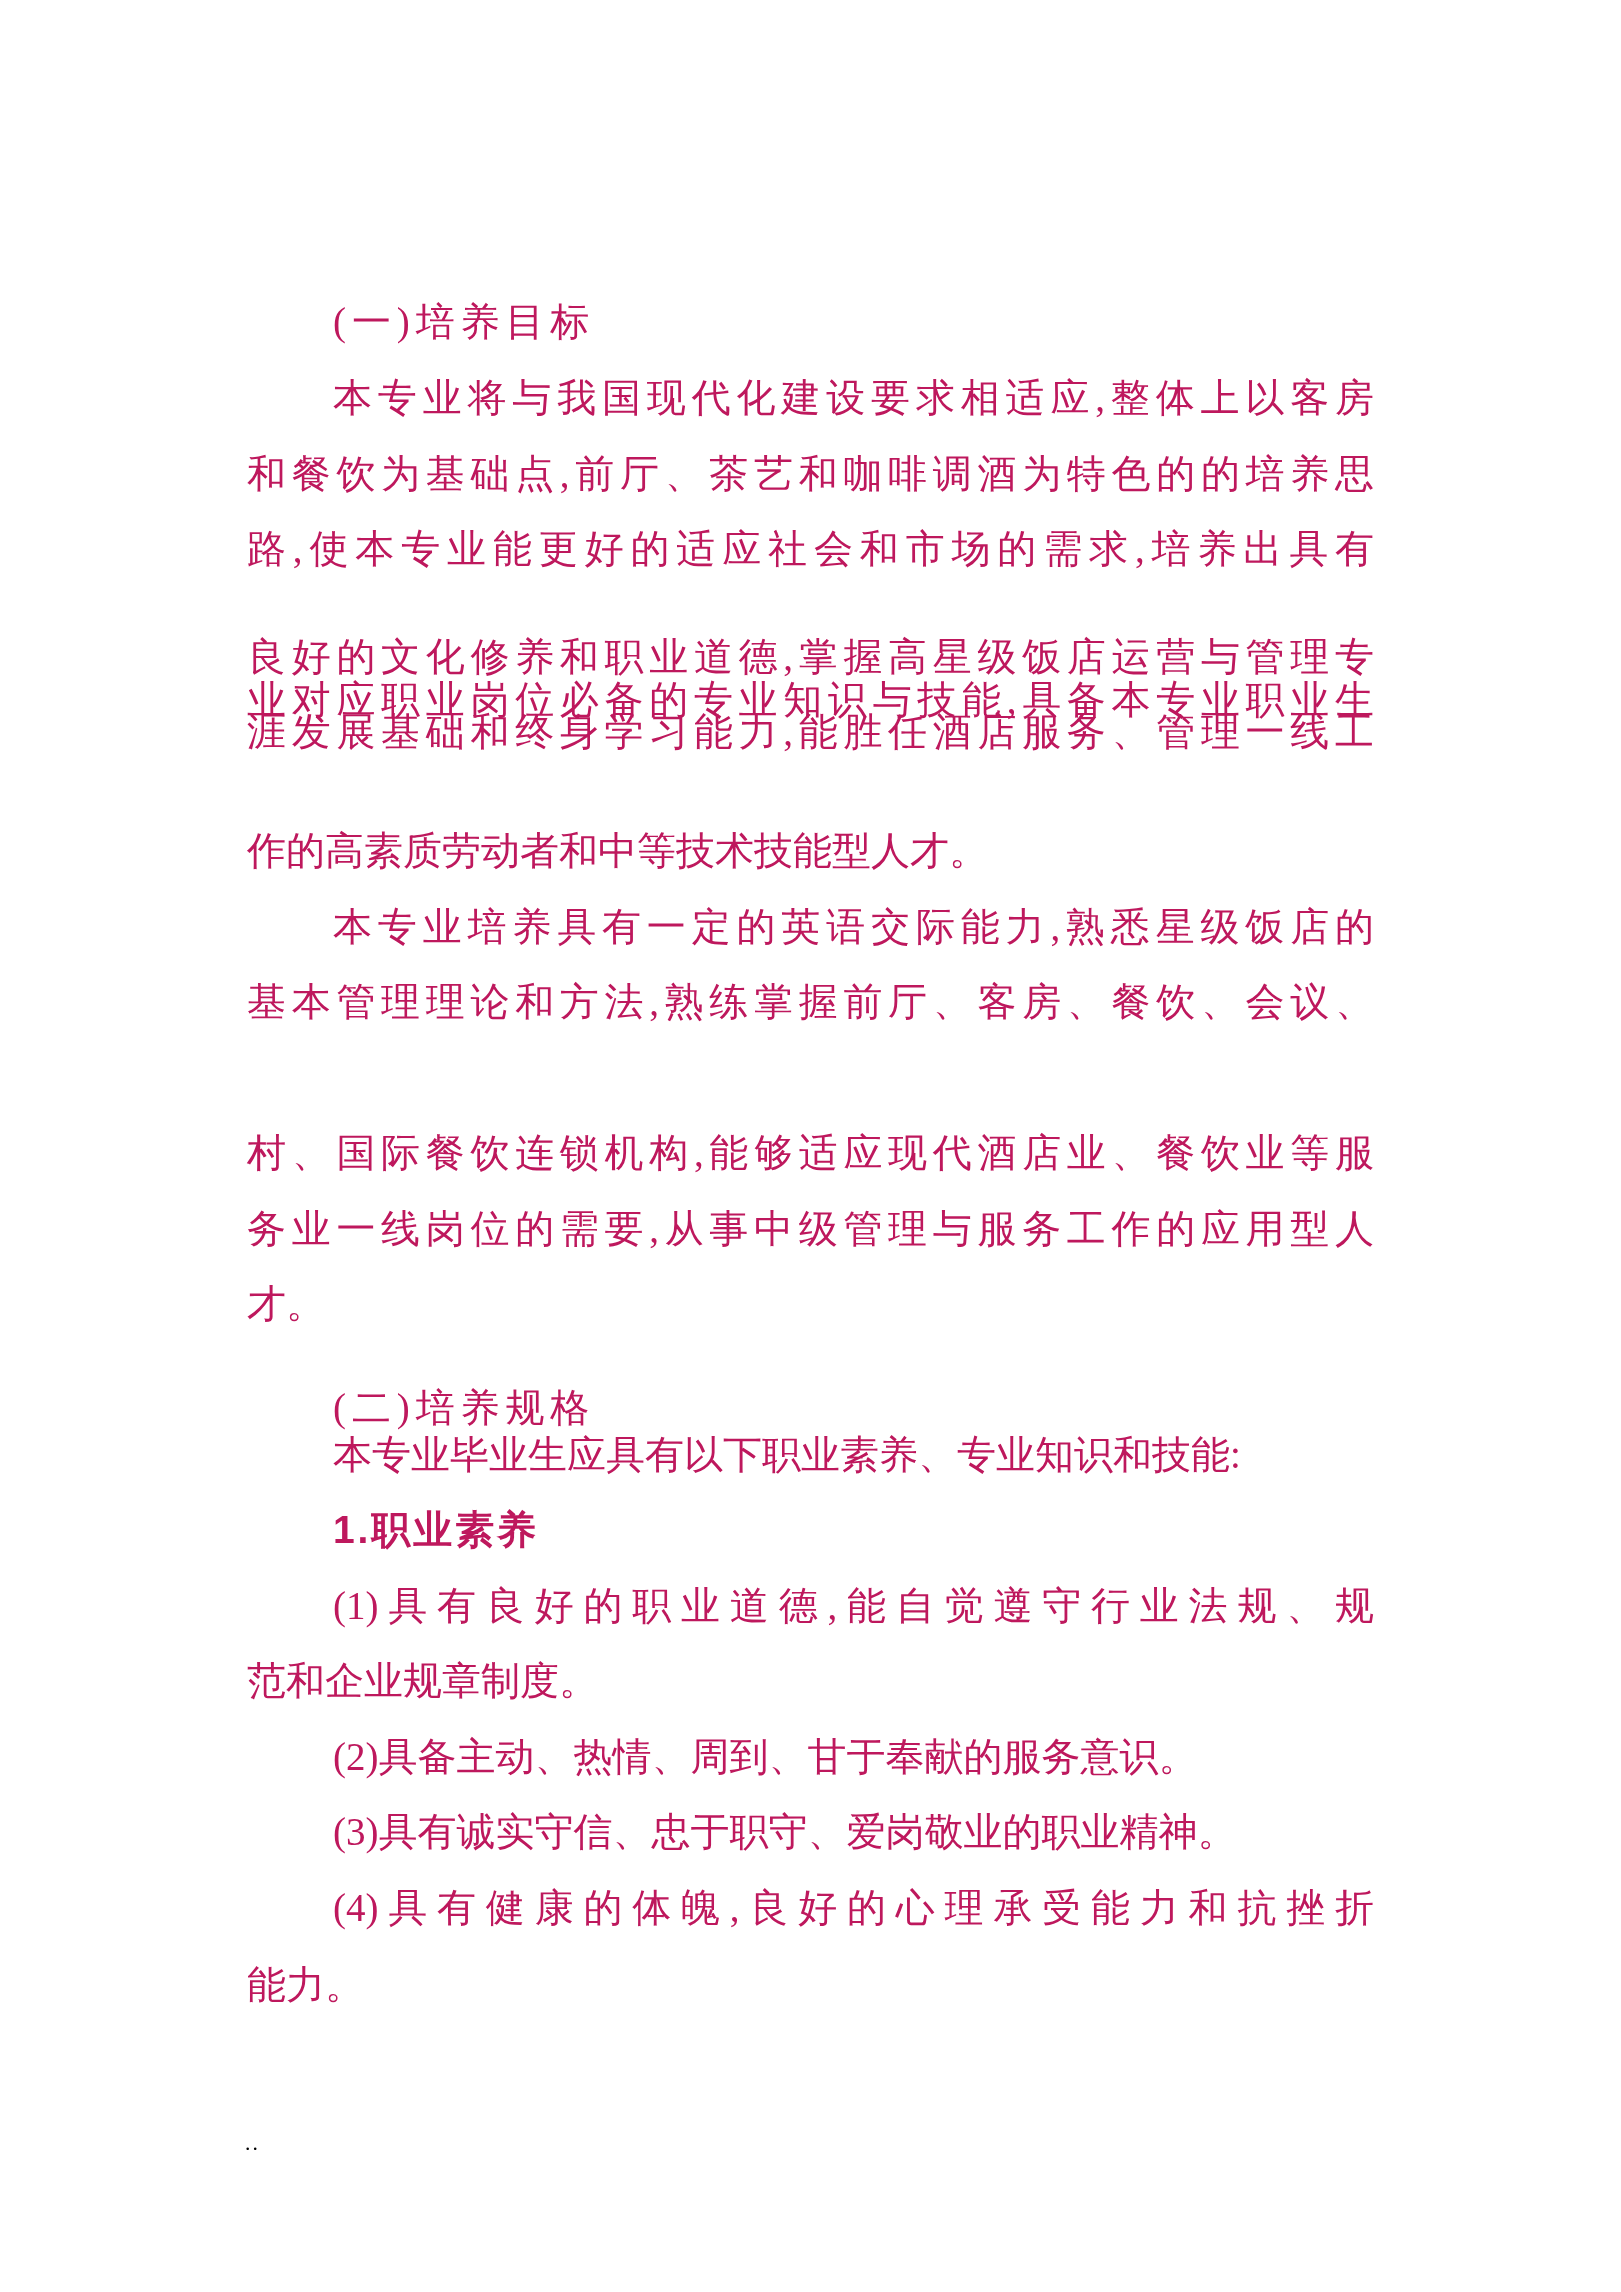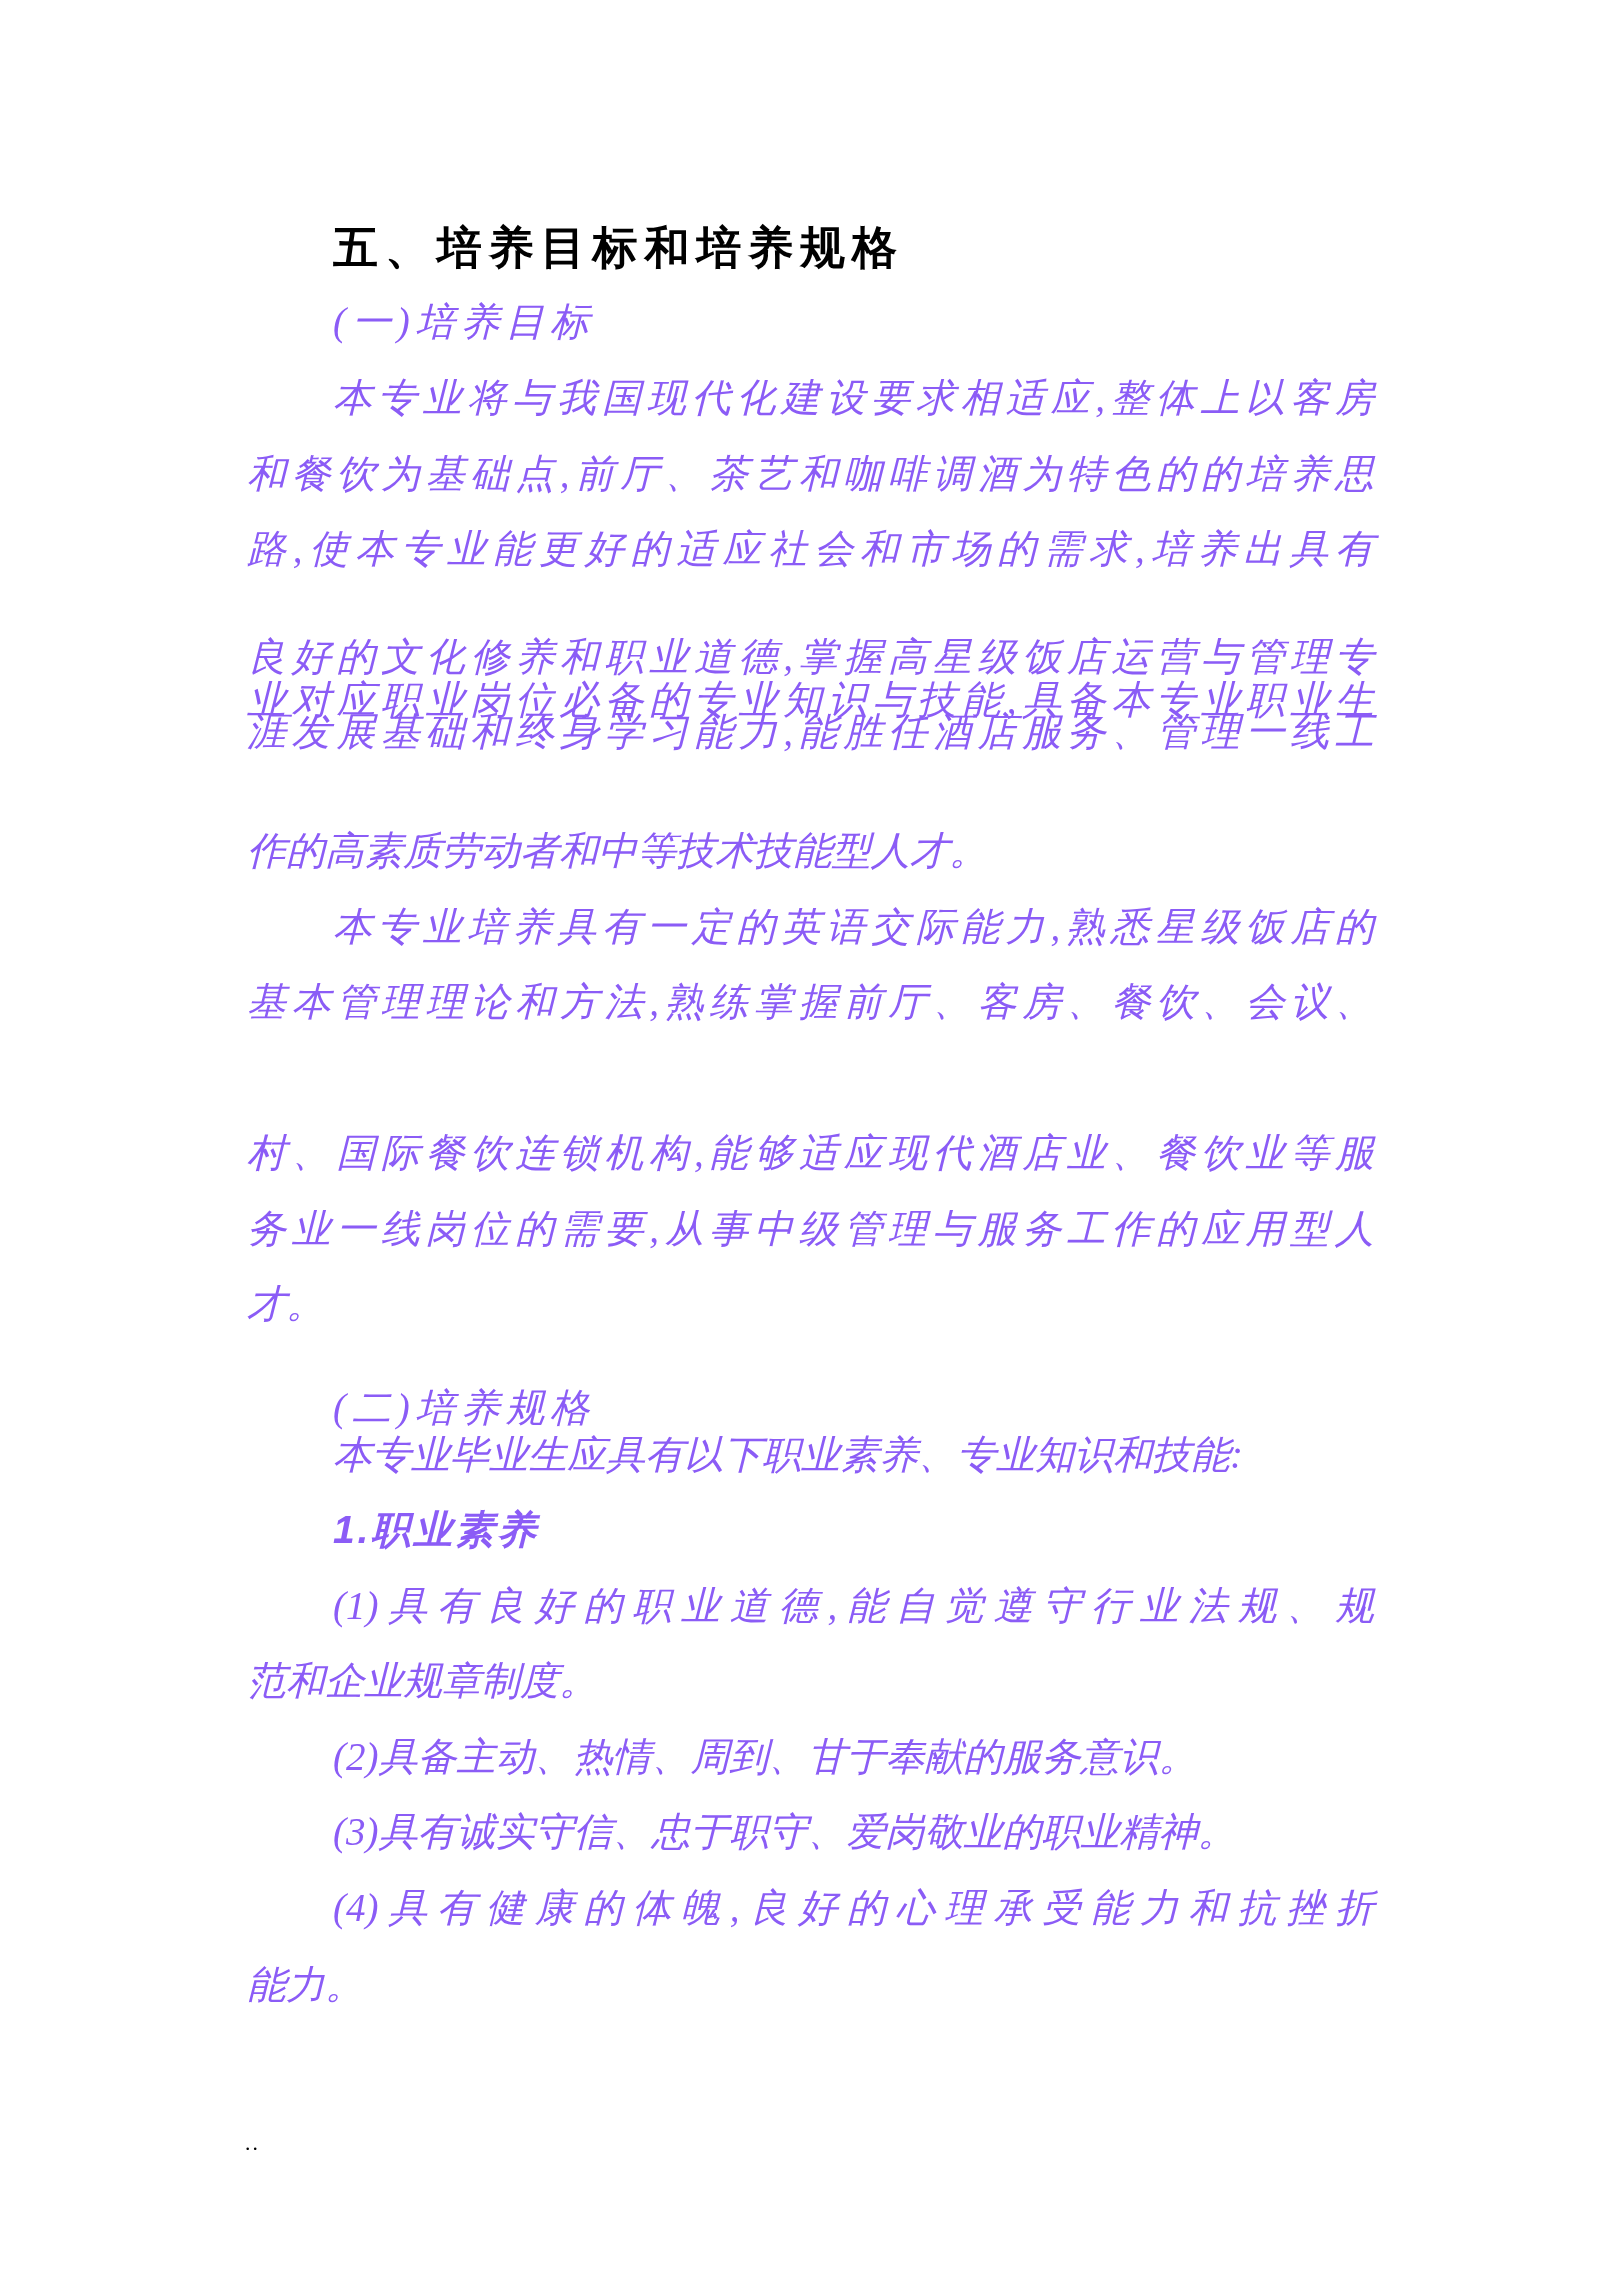--- a/index.html
+++ b/index.html
@@ -17,22 +17,21 @@
     overflow: hidden;
   }
   
   .ln {
     position: absolute;
     left: 247px;
     width: 1127px;
     font-size: 39px;
     line-height: 47px;
     letter-spacing: 0px;
-    color: #8b5cf6;
-    font-style: italic;
+    color: #be185d;
   }
   
   .just {
     text-align: justify;
     text-align-last: justify;
   }
   
   .ind {
     text-indent: 86px;
   }
@@ -77,21 +76,20 @@
     line-height: 21.6px;
     letter-spacing: 2px;
     color: #000;
   }
 </style>
 </head>
 <body>
 
 <div class="page">
 
-  <div class="h1">五、培养目标和培养规格</div>
 
   <div class="ln sub at-indent" style="top:298px">(一)培养目标</div>
 
   <div class="ln just ind" style="top:374px">本专业将与我国现代化建设要求相适应,整体上以客房</div>
   <div class="ln just" style="top:450px">和餐饮为基础点,前厅、茶艺和咖啡调酒为特色的的培养思</div>
   <div class="ln just" style="top:525px">路,使本专业能更好的适应社会和市场的需求,培养出具有</div>
   <div class="ln just" style="top:633px">良好的文化修养和职业道德,掌握高星级饭店运营与管理专</div>
   <div class="ln just" style="top:676px">业对应职业岗位必备的专业知识与技能,具备本专业职业生</div>
   <div class="ln just" style="top:708px">涯发展基础和终身学习能力,能胜任酒店服务、管理一线工</div>
   <div class="ln at-margin" style="top:827px">作的高素质劳动者和中等技术技能型人才。</div>

